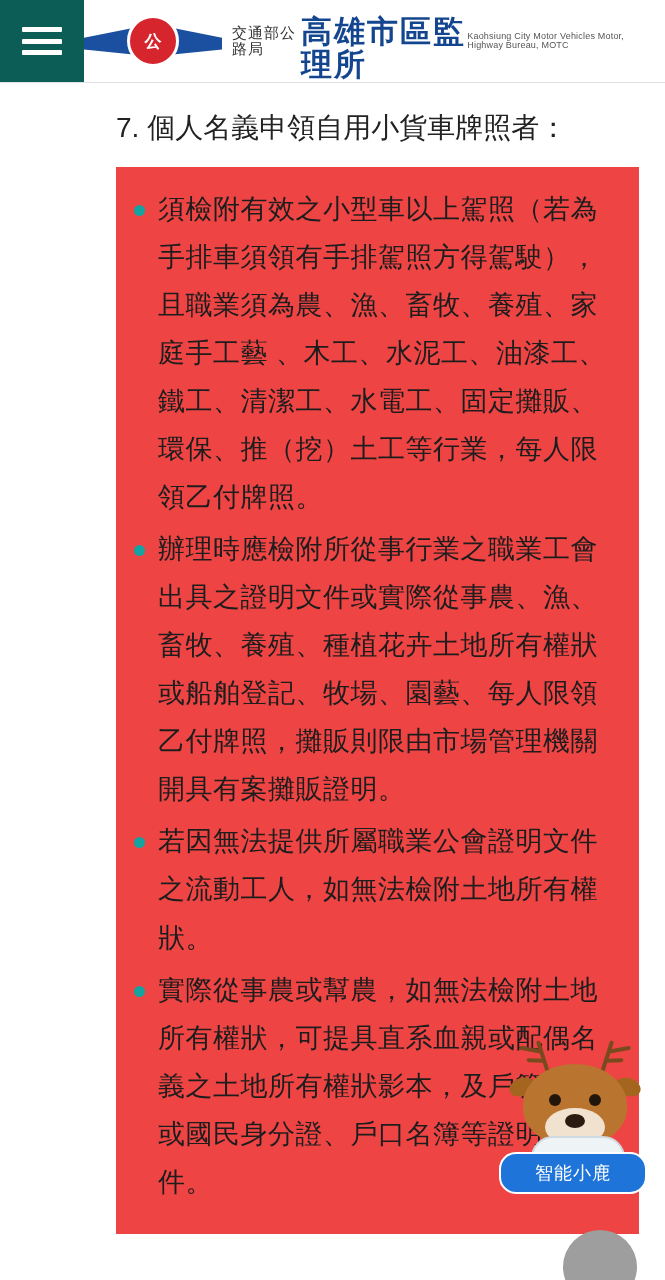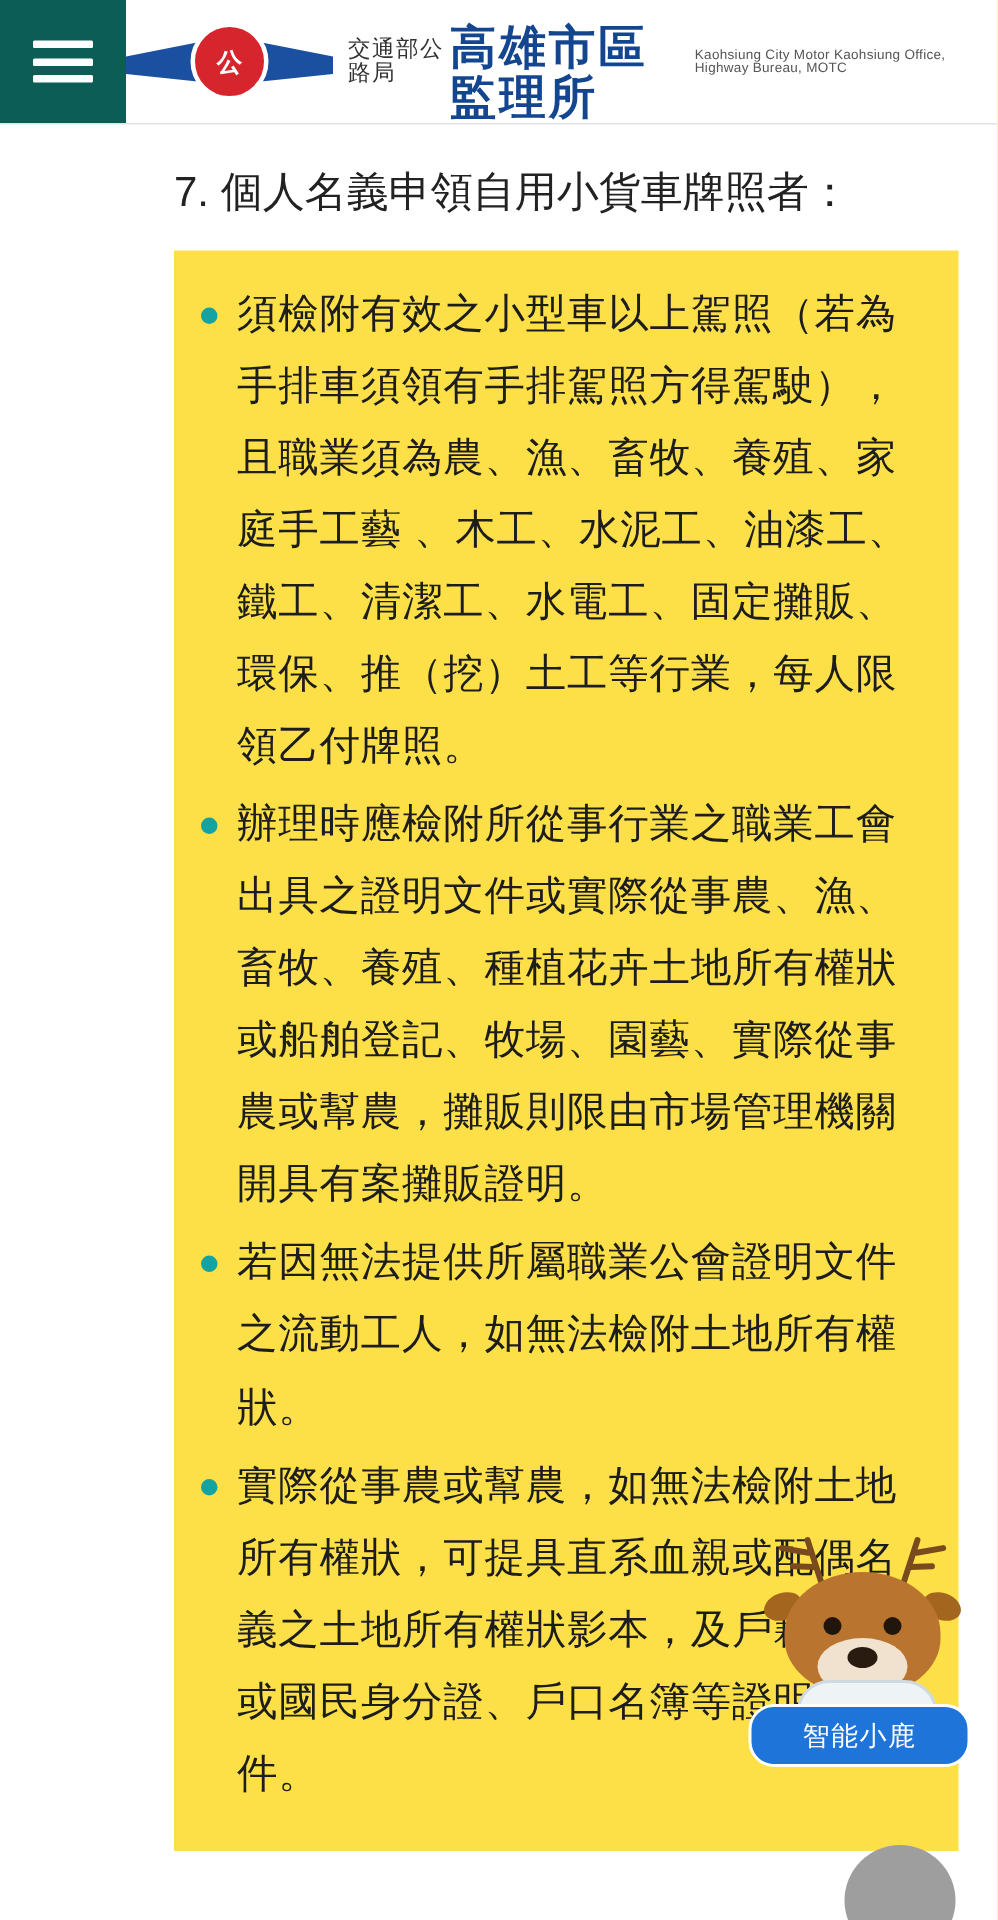--- a/index.html
+++ b/index.html
@@ -120,21 +120,21 @@
   .content {
     padding: 0;
   }
   .section-heading {
     font-size: 28px;
     color: #222222;
     padding: 26px 30px 20px 116px;
     line-height: 1.35;
   }
   .info-panel {
-    background: #fde047;
+    background: #ef4444;
     margin: 0 26px 0 116px;
     padding: 18px 22px 24px 10px;
   }
   ul.bullets {
     list-style: none;
     margin: 0;
     padding: 0;
   }
   ul.bullets > li {
     position: relative;
@@ -153,21 +153,21 @@
     width: 11px;
     height: 11px;
     border-radius: 50%;
     background: #14a3a0;
   }
 
   
   .chatbot {
     position: absolute;
     right: 14px;
-    bottom: 96px;
+    bottom: 80px;
     width: 152px;
     height: 160px;
     pointer-events: auto;
     font-family: Liberation Serif, serif;
   }
   .deer {
     position: absolute;
     left: 8px;
     top: 0;
     width: 136px;
@@ -296,32 +296,32 @@
   </div>
   <div class="brand">
     <div class="brand-logo">
       <div class="wingL"></div>
       <div class="wingR"></div>
       <div class="ring">公</div>
     </div>
     <div class="brand-text">
       <div class="brand-line1">交通部公路局</div>
       <div class="brand-line2">高雄市區監理所</div>
-      <div class="brand-line3">Kaohsiung City Motor Kaohsiung Office, Highway Bureau, MOTC</div>
+      <div class="brand-line3">Kaohsiung City Motor Vehicles Motor, Highway Bureau, MOTC</div>
     </div>
   </div>
 </div>
 
 <div class="content">
   <div class="section-heading">7. 個人名義申領自用小貨車牌照者：</div>
 
   <div class="info-panel">
     <ul class="bullets">
       <li>須檢附有效之小型車以上駕照（若為手排車須領有手排駕照方得駕駛），且職業須為農、漁、畜牧、養殖、家庭手工藝 、木工、水泥工、油漆工、鐵工、清潔工、水電工、固定攤販、環保、推（挖）土工等行業，每人限領乙付牌照。</li>
-      <li>辦理時應檢附所從事行業之職業工會出具之證明文件或實際從事農、漁、畜牧、養殖、種植花卉土地所有權狀或船舶登記、牧場、園藝、實際從事農或幫農，攤販則限由市場管理機關開具有案攤販證明。</li>
+      <li>辦理時應檢附所從事行業之職業工會出具之證明文件或實際從事農、漁、畜牧、養殖、種植花卉土地所有權狀或船舶登記、牧場、園藝、每人限領乙付牌照，攤販則限由市場管理機關開具有案攤販證明。</li>
       <li>若因無法提供所屬職業公會證明文件之流動工人，如無法檢附土地所有權狀。</li>
       <li>實際從事農或幫農，如無法檢附土地所有權狀，可提具直系血親或配偶名義之土地所有權狀影本，及戶籍謄本或國民身分證、戶口名簿等證明文件。</li>
     </ul>
   </div>
 </div>
 
 <div class="chatbot">
   <div class="deer">
     <div class="antler l"></div>
     <div class="antler r"></div>

